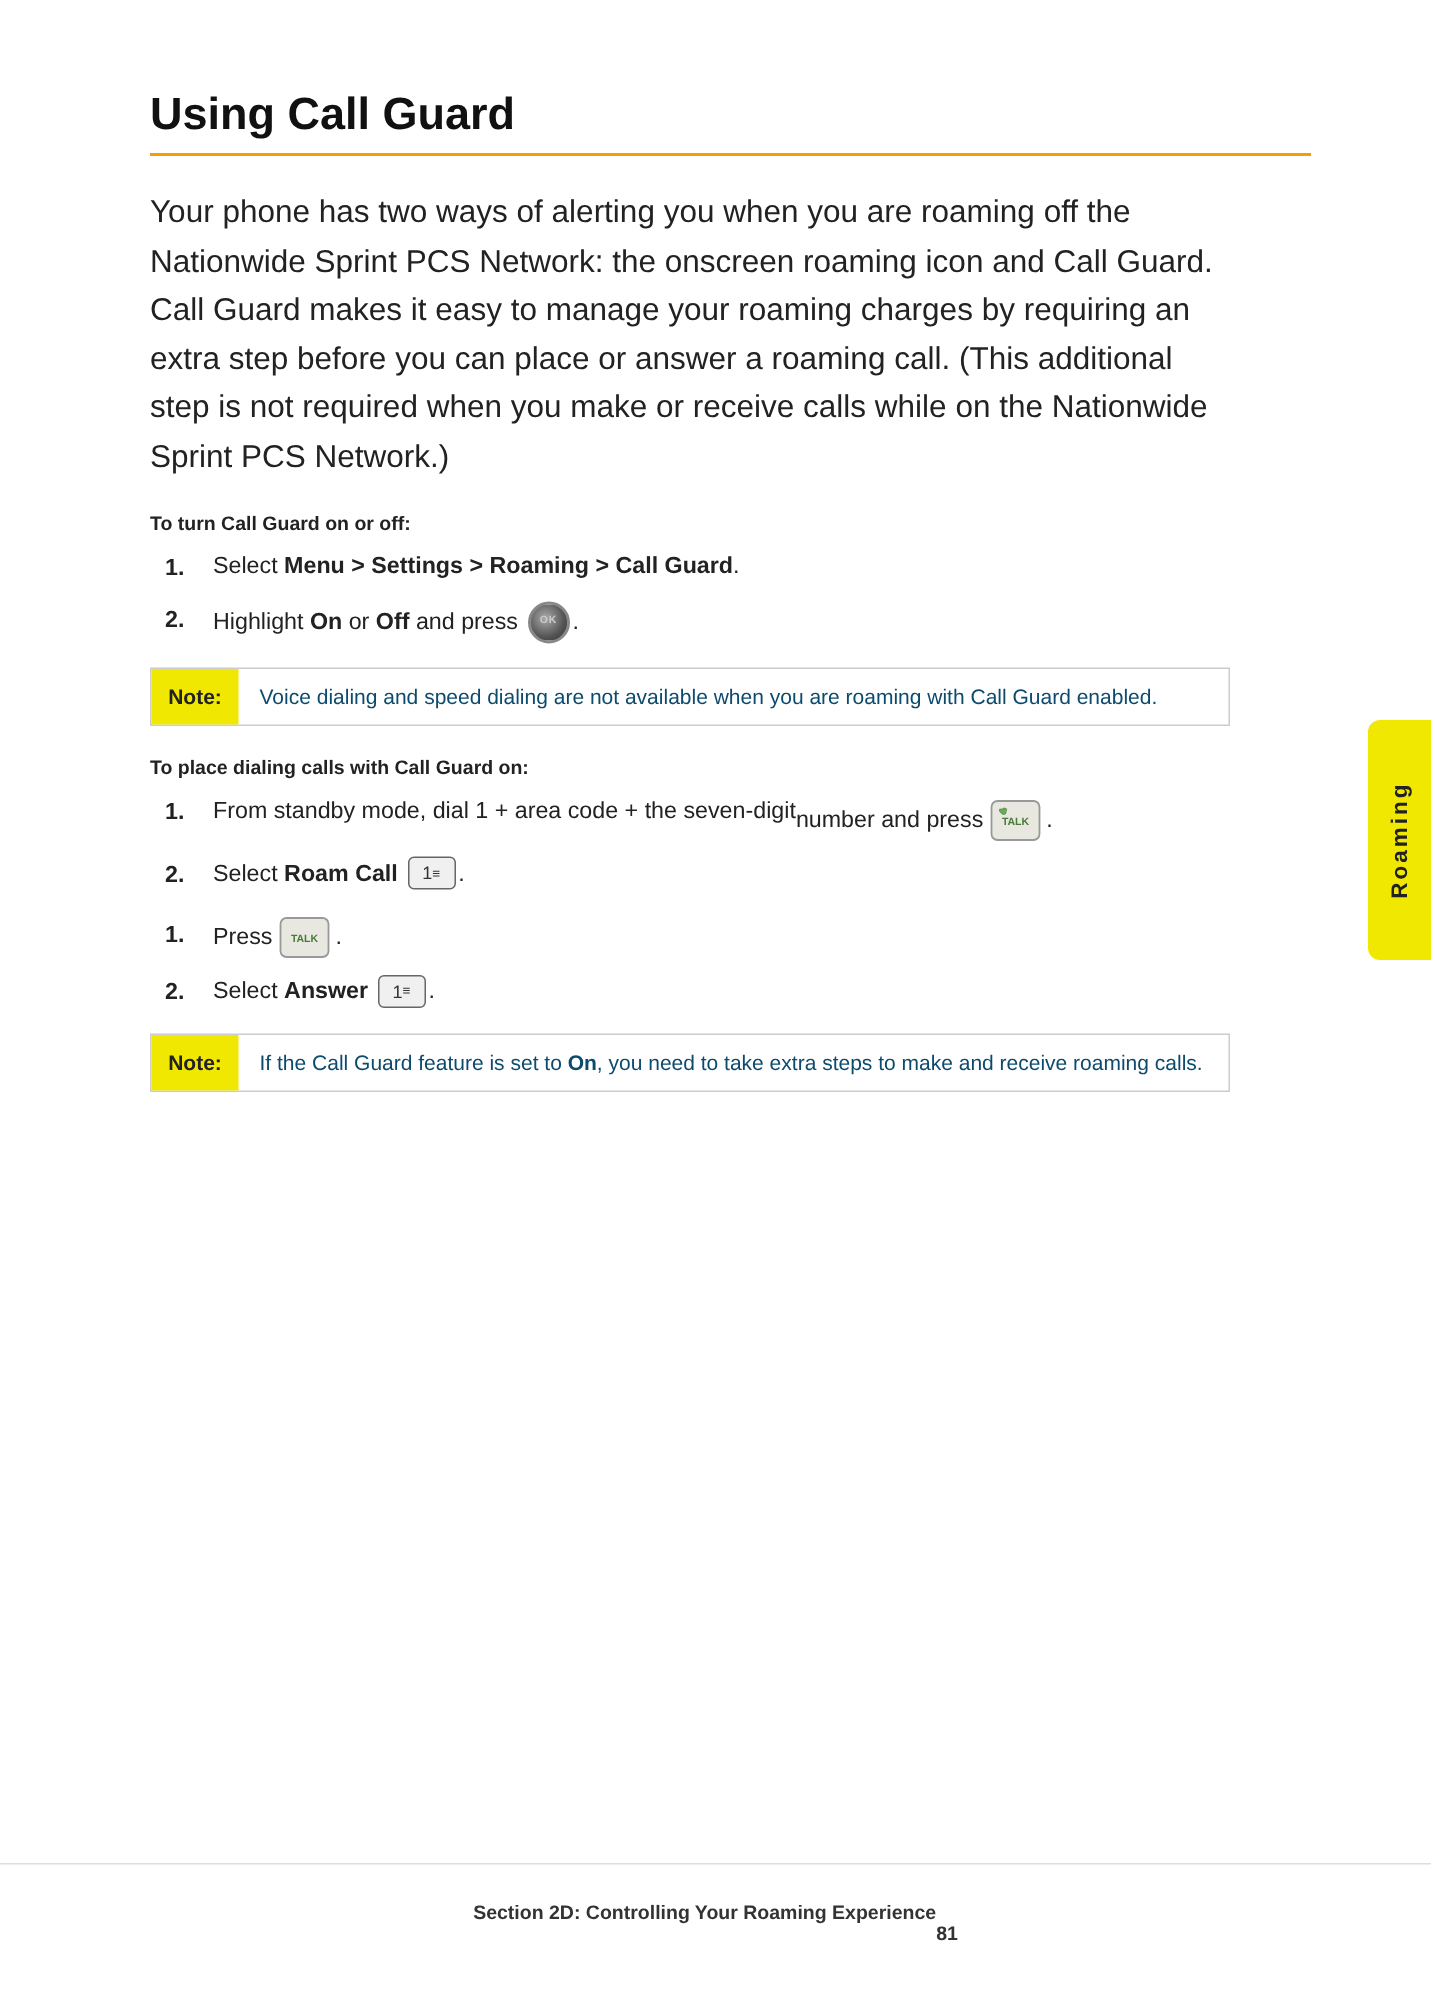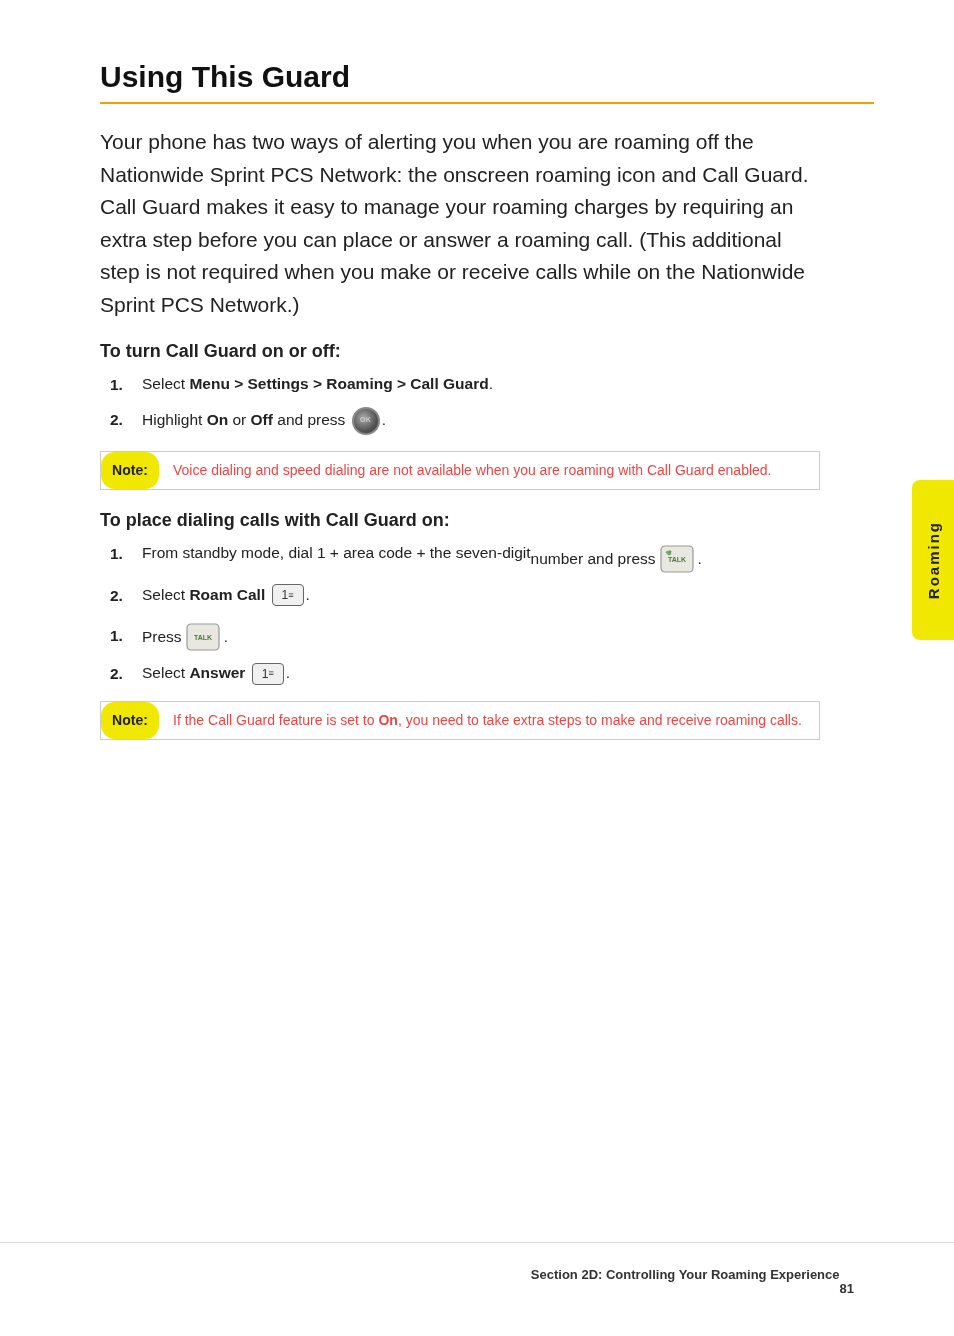--- a/index.html
+++ b/index.html
@@ -60,21 +60,21 @@
     .body-text {
       font-size: 21px;
       line-height: 1.55;
       color: #222;
       margin-bottom: 20px;
       max-width: 720px;
     }
 
     
     .section-heading {
-      font-size: 18px;
+      font-size: 13px;
       font-weight: bold;
       color: #222;
       margin-bottom: 10px;
     }
 
     
     .numbered-list {
       list-style: none;
       margin-left: 10px;
       margin-bottom: 16px;
@@ -109,27 +109,26 @@
     .note-label {
       background: #f0e800;
       font-weight: bold;
       font-size: 14px;
       padding: 8px 10px;
       min-width: 58px;
       display: flex;
       align-items: flex-start;
       justify-content: center;
       padding-top: 10px;
-      border-radius: 14px;
     }
     .note-content {
       padding: 8px 14px;
       font-size: 14px;
       line-height: 1.5;
-      color: #ef4444;
+      color: #0c4a6e;
     }
 
     
     .talk-btn {
       display: inline-flex;
       align-items: center;
       justify-content: center;
       width: 30px;
       height: 30px;
       border-radius: 50%;
@@ -170,21 +169,21 @@
       flex-direction: row;
     }
 
     
     .footer {
       position: absolute;
       bottom: 40px;
       left: 0;
       right: 0;
       display: flex;
-      justify-content: flex-end;
+      justify-content: center;
       align-items: center;
       padding: 0 100px 0 100px;
       border-top: 1px solid #ddd;
       padding-top: 10px;
     }
     .footer-text {
       font-size: 13px;
       font-weight: bold;
       color: #333;
     }
@@ -204,21 +203,21 @@
   </style>
 </head>
 <body>
 
 <div class="page-container">
 
   <div class="side-tab">
     <span class="side-tab-text">Roaming</span>
   </div>
 
-  <h1 class="page-title">Using This Guard</h1>
+  <h1 class="page-title">Using Call Guard</h1>
   <div class="title-underline"></div>
 
   <p class="body-text">Your phone has two ways of alerting you when you are roaming off the Nationwide Sprint PCS Network: the onscreen roaming icon and Call Guard. Call Guard makes it easy to manage your roaming charges by requiring an extra step before you can place or answer a roaming call. (This additional step is not required when you make or receive calls while on the Nationwide Sprint PCS Network.)</p>
 
   <p class="section-heading">To turn Call Guard on or off:</p>
 
   <ol class="numbered-list">
     <li>
       <span class="list-num">1.</span>
       <span class="list-content">

